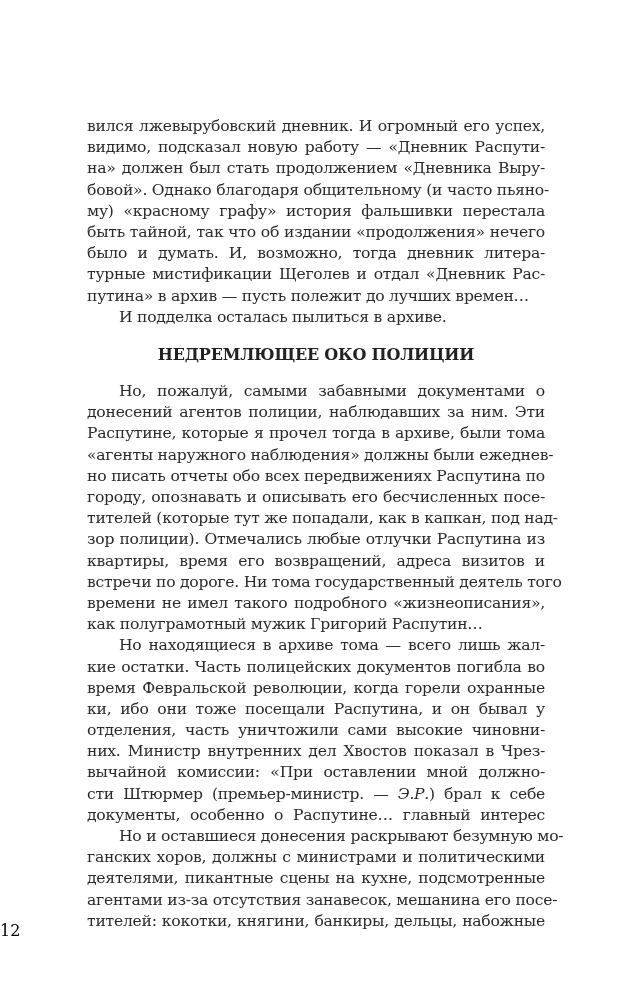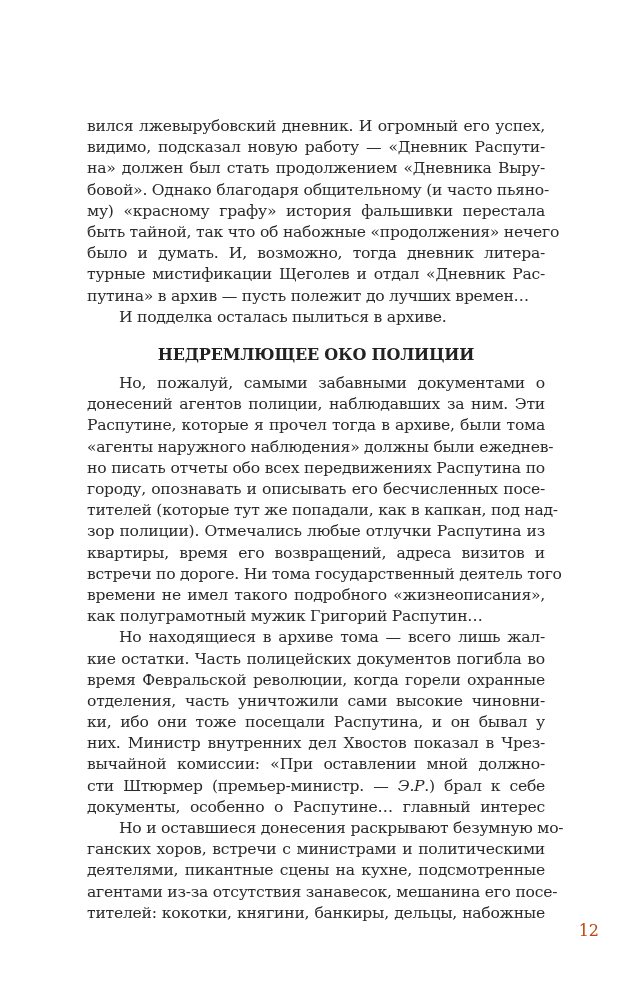--- a/index.html
+++ b/index.html
@@ -38,47 +38,47 @@
     padding-left: 32px;
   }
   .heading {
     display: block;
     text-align: center;
     font-weight: bold;
     font-size: 16px;
     height: 21.2px;
     line-height: 21.2px;
     margin-top: 16px;
-    margin-bottom: 8px;
+    margin-bottom: 16px;
     letter-spacing: -0.2px;
     color: #222;
   }
   .it { font-style: italic; }
   .page-number {
     position: absolute;
     top: 921px;
     left: 0;
     width: 599px;
-    text-align: right;
+    text-align: left;
     font-size: 16px;
-    color: #c2410c;
+    color: #000000;
   }
 </style>
 </head>
 <body>
 
 <div class="page">
 
   <div>
     <span class="line">вился лжевырубовский дневник. И огромный его успех,</span>
     <span class="line">видимо, подсказал новую работу — «Дневник Распути-</span>
     <span class="line">на» должен был стать продолжением «Дневника Выру-</span>
     <span class="line">бовой». Однако благодаря общительному (и часто пьяно-</span>
     <span class="line">му) «красному графу» история фальшивки перестала</span>
-    <span class="line">быть тайной, так что об набожные «продолжения» нечего</span>
+    <span class="line">быть тайной, так что об издании «продолжения» нечего</span>
     <span class="line">было и думать. И, возможно, тогда дневник литера-</span>
     <span class="line">турные мистификации Щеголев и отдал «Дневник Рас-</span>
     <span class="line last">путина» в архив — пусть полежит до лучших времен…</span>
   </div>
 
   <div>
     <span class="line indent last">И подделка осталась пылиться в архиве.</span>
   </div>
 
   <div class="heading">НЕДРЕМЛЮЩЕЕ ОКО ПОЛИЦИИ</div>
@@ -95,31 +95,31 @@
     <span class="line">квартиры, время его возвращений, адреса визитов и</span>
     <span class="line">встречи по дороге. Ни тома государственный деятель того</span>
     <span class="line">времени не имел такого подробного «жизнеописания»,</span>
     <span class="line last">как полуграмотный мужик Григорий Распутин…</span>
   </div>
 
   <div>
     <span class="line indent">Но находящиеся в архиве тома — всего лишь жал-</span>
     <span class="line">кие остатки. Часть полицейских документов погибла во</span>
     <span class="line">время Февральской революции, когда горели охранные</span>
+    <span class="line">ки, ибо они тоже посещали Распутина, и он бывал у</span>
     <span class="line">отделения, часть уничтожили сами высокие чиновни-</span>
-    <span class="line">ки, ибо они тоже посещали Распутина, и он бывал у</span>
     <span class="line">них. Министр внутренних дел Хвостов показал в Чрез-</span>
     <span class="line">вычайной комиссии: «При оставлении мной должно-</span>
     <span class="line"><span>сти Штюрмер (премьер-министр. — </span><span class="it">Э.Р.</span><span>) брал к себе</span></span>
     <span class="line">документы, особенно о Распутине… главный интерес</span>
   </div>
 
   <div>
     <span class="line indent">Но и оставшиеся донесения раскрывают безумную мо-</span>
-    <span class="line">ганских хоров, встречи с министрами и политическими</span>
+    <span class="line">ганских хоров, должны с министрами и политическими</span>
     <span class="line">деятелями, пикантные сцены на кухне, подсмотренные</span>
     <span class="line">агентами из-за отсутствия занавесок, мешанина его посе-</span>
     <span class="line">тителей: кокотки, княгини, банкиры, дельцы, набожные</span>
   </div>
 
 </div>
 
 <div class="page-number">12</div>
 
 </body></html>

